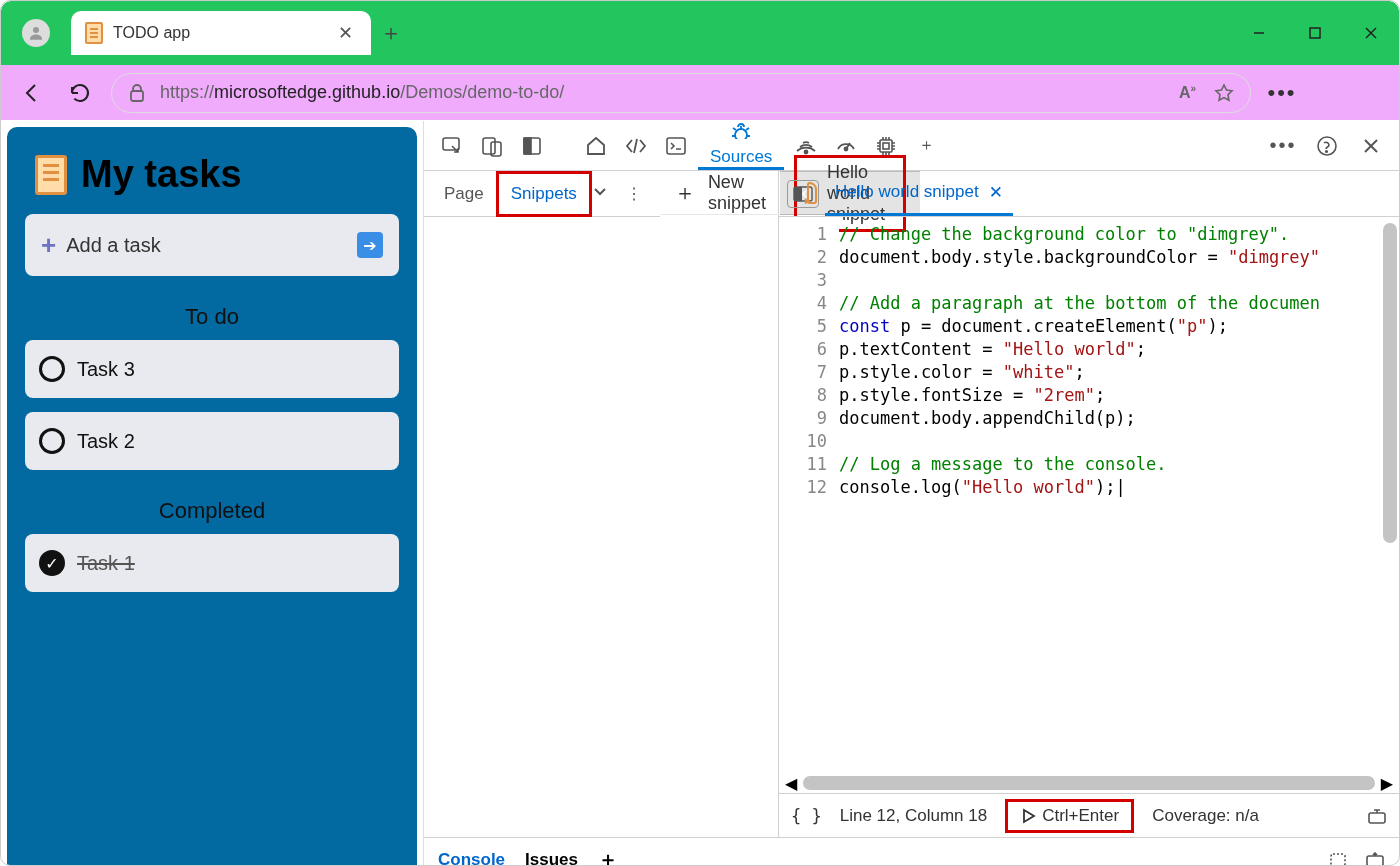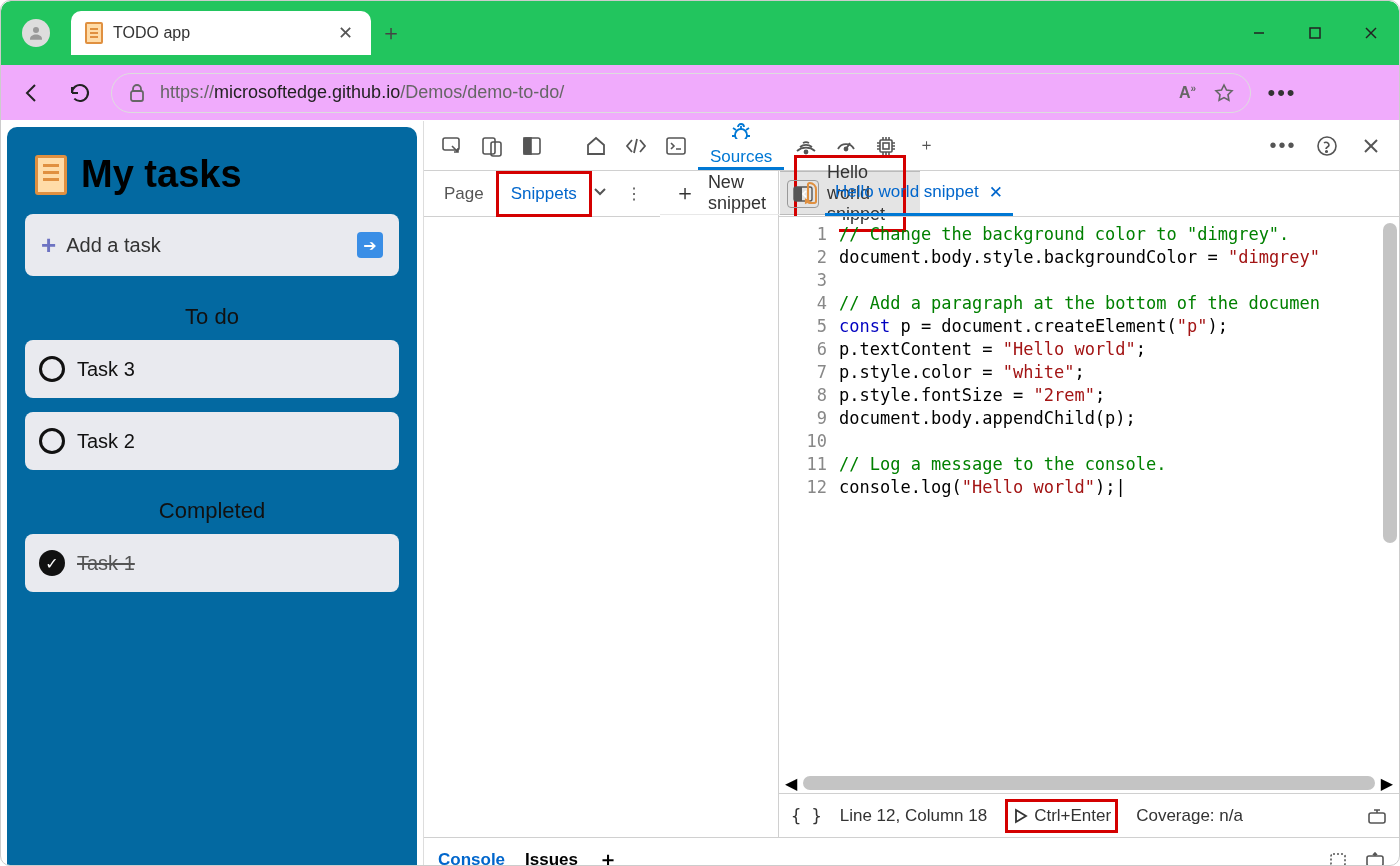--- a/index.html
+++ b/index.html
@@ -58,21 +58,21 @@
 .code-area { flex: 1; display: flex; font-family: Consolas, monospace; font-size: 17px; overflow: hidden; position: relative; }
 .gutter { width: 60px; text-align: right; color: #888; padding: 6px 12px 6px 0; line-height: 23px; background: #fff; }
 .code { flex: 1; padding: 6px 0; line-height: 23px; white-space: pre; overflow: hidden; }
 .c-comment { color: #008000; }
 .c-str { color: #a31515; }
 .c-kwb { color: #0000c0; }
 .scroll-v { position: absolute; right: 2px; top: 6px; width: 14px; height: 320px; background: #c4c4c4; border-radius: 7px; }
 .scroll-h { height: 20px; display: flex; align-items: center; padding: 0 6px; }
 .scroll-h-track { flex: 1; height: 14px; background: #c4c4c4; border-radius: 7px; margin: 0 6px; }
 .statusbar { height: 44px; border-top: 1px solid #d0d0d0; display: flex; align-items: center; padding: 0 12px; gap: 18px; font-size: 17px; color: #333; }
-.runbox { border: 3px solid #d40000; display: flex; align-items: center; gap: 6px; padding: 4px 4px; }
+.runbox { border: 3px solid #d40000; display: flex; align-items: center; gap: 6px; padding: 4px 12px; }
 .bottom-drawer { height: 44px; border-top: 1px solid #d0d0d0; display: flex; align-items: center; padding: 0 14px; gap: 20px; font-size: 17px; font-weight: bold; }
 .bottom-drawer .active { color: #0066cc; }
 svg { display: block; }
 </style>
 </head>
 <body>
 
 <div class="titlebar">
   <div class="profile">
     <div class="profile-circle">

